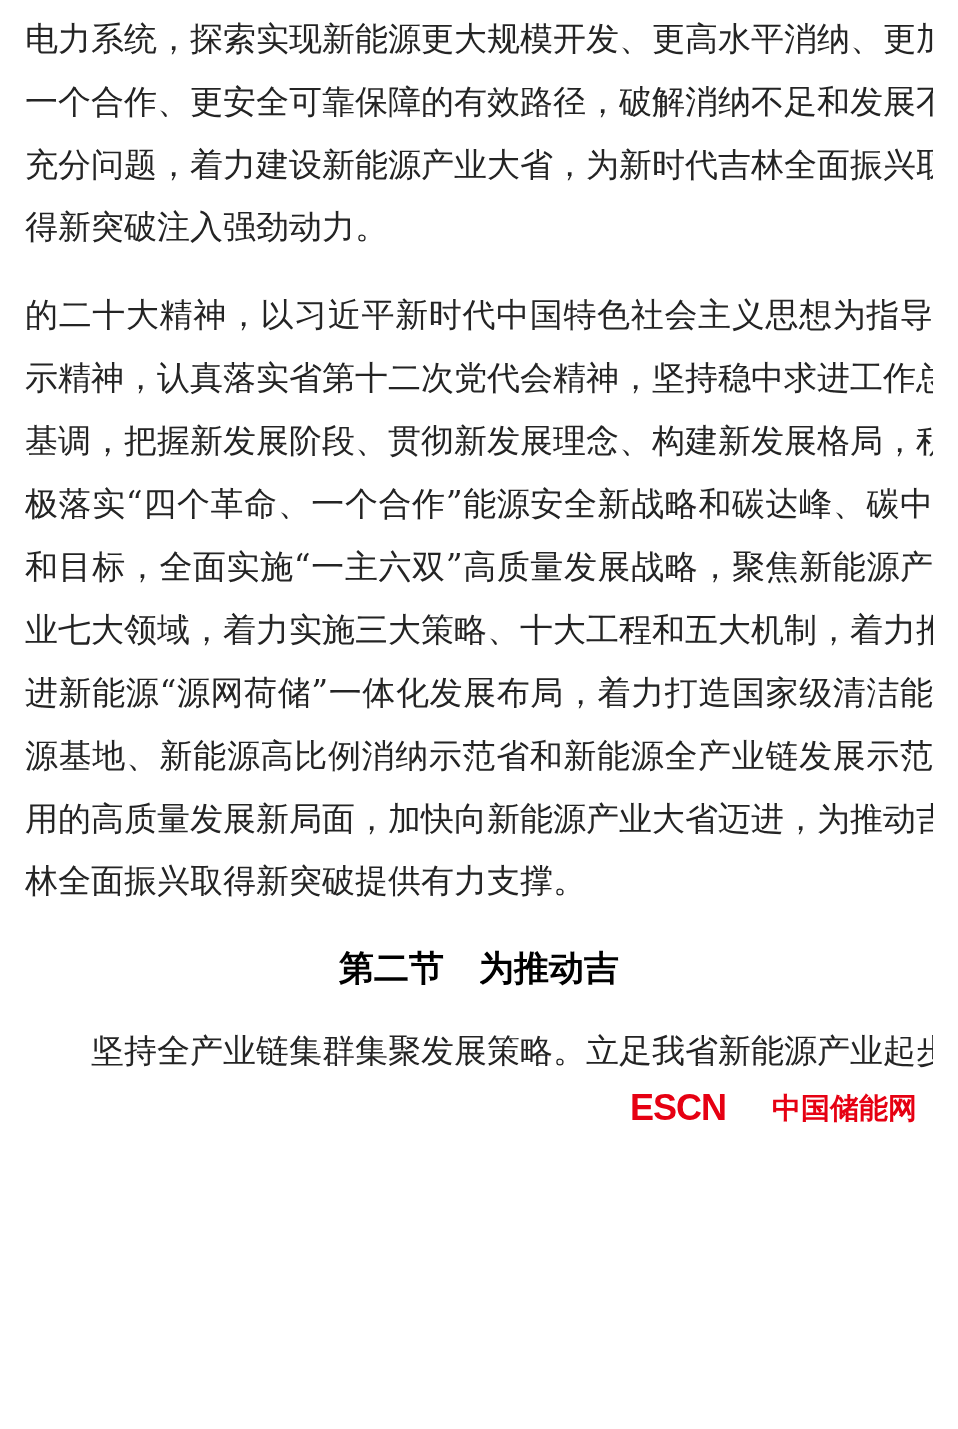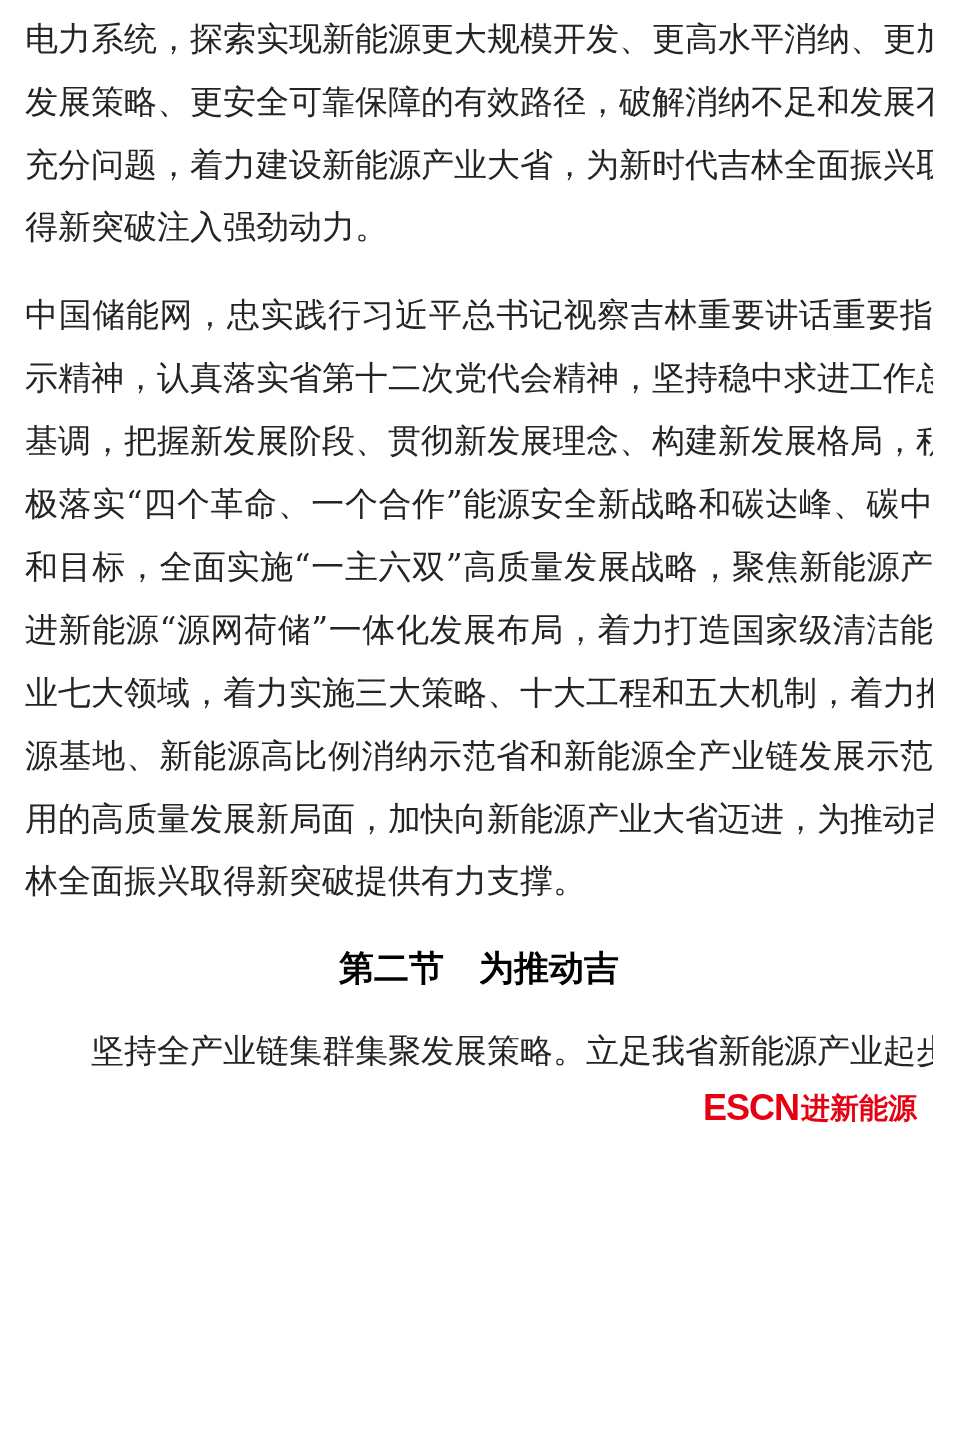--- a/index.html
+++ b/index.html
@@ -53,20 +53,21 @@
     padding-right: 16px;
     height: 34px;
     line-height: 34px;
   }
   .logo {
     display: inline-flex;
     align-items: center;
     color: #e60012;
     font-weight: bold;
     white-space: nowrap;
+    gap: 44px;
   }
   .logo .latin {
     font-family: "Liberation Sans", "DejaVu Sans", sans-serif;
     font-size: 36px;
     font-weight: bold;
     letter-spacing: -1px;
   }
   .logo .cn {
     font-family: "DejaVu Sans", "Liberation Sans", sans-serif;
     font-size: 29px;
@@ -75,47 +76,47 @@
   }
 </style>
 </head>
 <body>
 
 <div class="page">
   <div class="content">
 
     <div class="para" id="para-continuation">
       <div class="line">电力系统，探索实现新能源更大规模开发、更高水平消纳、更加</div>
-      <div class="line">发展策略、更安全可靠保障的有效路径，破解消纳不足和发展不</div>
+      <div class="line">一个合作、更安全可靠保障的有效路径，破解消纳不足和发展不</div>
       <div class="line">充分问题，着力建设新能源产业大省，为新时代吉林全面振兴取</div>
       <div class="line last">得新突破注入强劲动力。</div>
     </div>
 
 
 
     <div class="para" id="para-guiding">
-      <div class="line">中国储能网，忠实践行习近平总书记视察吉林重要讲话重要指</div>
+      <div class="line">的二十大精神，以习近平新时代中国特色社会主义思想为指导</div>
       <div class="line">示精神，认真落实省第十二次党代会精神，坚持稳中求进工作总</div>
       <div class="line">基调，把握新发展阶段、贯彻新发展理念、构建新发展格局，积</div>
       <div class="line">极落实“四个革命、一个合作”能源安全新战略和碳达峰、碳中</div>
       <div class="line">和目标，全面实施“一主六双”高质量发展战略，聚焦新能源产</div>
+      <div class="line">业七大领域，着力实施三大策略、十大工程和五大机制，着力推</div>
       <div class="line">进新能源“源网荷储”一体化发展布局，着力打造国家级清洁能</div>
-      <div class="line">业七大领域，着力实施三大策略、十大工程和五大机制，着力推</div>
       <div class="line">源基地、新能源高比例消纳示范省和新能源全产业链发展示范</div>
       <div class="line">用的高质量发展新局面，加快向新能源产业大省迈进，为推动吉</div>
       <div class="line last">林全面振兴取得新突破提供有力支撑。</div>
     </div>
 
     <div class="heading" id="section2-heading">第二节　为推动吉</div>
 
     <div class="para" id="para-strategy">
       <div class="line">　　坚持全产业链集群集聚发展策略。立足我省新能源产业起步</div>
     </div>
 
     <div class="logo-row">
       <span class="logo">
         <span class="latin">ESCN</span>
-        <span class="cn">进新能源</span>
+        <span class="cn">中国储能网</span>
       </span>
     </div>
 
   </div>
 </div>
 
 </body></html>

